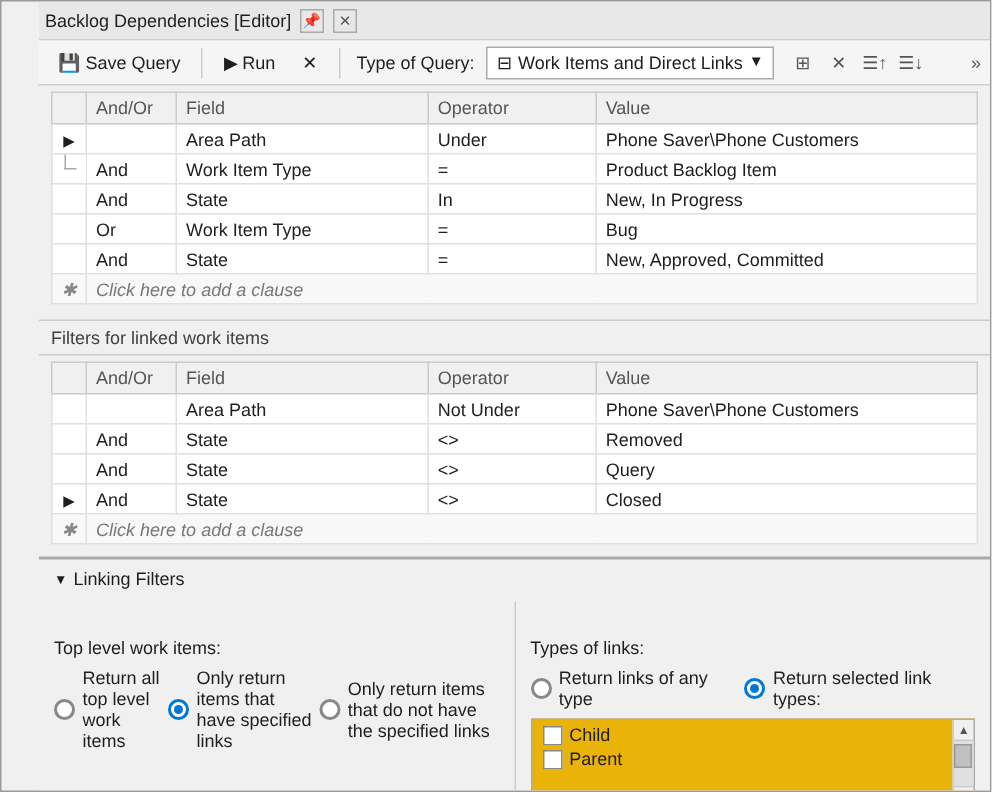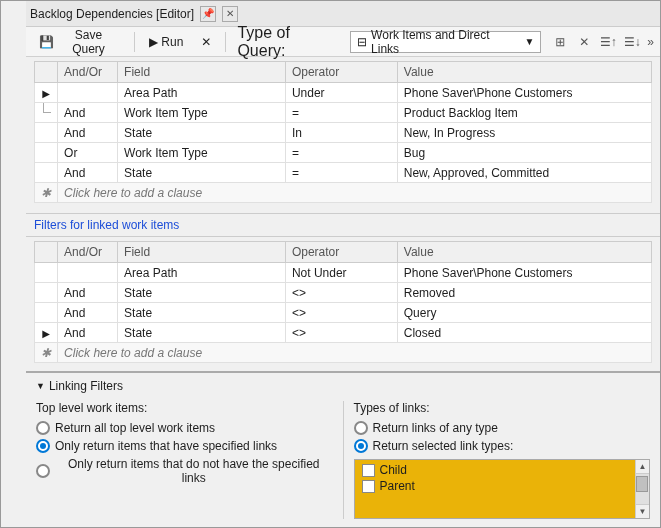--- a/index.html
+++ b/index.html
@@ -47,21 +47,21 @@
     .toolbar-btn {
       display: flex; align-items: center; gap: 3px;
       padding: 2px 6px;
       background: transparent;
       border: 1px solid transparent;
       cursor: pointer;
       font-size: 12px;
       color: #1e1e1e;
     }
     .toolbar-sep { width: 1px; height: 20px; background: #ccc; margin: 0 3px; }
-    .toolbar-label { font-size: 16px; color: #1e1e1e; padding: 0 4px; }
+    .toolbar-label { font-size: 12px; color: #1e1e1e; padding: 0 4px; }
     .query-type-select {
       display: flex; align-items: center; gap: 4px;
       border: 1px solid #aaa;
       background: white;
       padding: 2px 6px;
       font-size: 12px;
       cursor: pointer;
       min-width: 180px;
       height: 22px;
     }
@@ -114,21 +114,21 @@
     }
     .and-or-col { width: 60px; }
     .field-col { min-width: 120px; }
     .operator-col { min-width: 80px; }
     .value-col { min-width: 180px; }
     
     .section-header {
       background: #f0f0f0;
       padding: 4px 8px;
       font-size: 12px;
-      color: #1d4ed8;
+      color: #404040;
       border-top: 1px solid #ccc;
       border-bottom: 1px solid #ccc;
       margin-top: 6px;
     }
     
     .click-add-row td {
       background: #f8f8f8;
       color: #777;
       font-style: italic;
     }
@@ -162,23 +162,24 @@
     
     .right-filters {
       flex: 1;
       padding-left: 10px;
       border-left: 1px solid #ccc;
     }
     
     .filter-group-label {
       font-size: 12px;
       margin-bottom: 6px;
-    }
-    
-    .radio-group { display: flex; flex-direction: column; gap: 4px; text-align: center; }
+      margin-top: 24px;
+    }
+    
+    .radio-group { display: flex; gap: 4px; }
     .radio-item { display: flex; align-items: center; gap: 5px; font-size: 12px; }
     .radio-btn {
       width: 14px; height: 14px;
       border-radius: 50%;
       border: 2px solid #888;
       display: flex; align-items: center; justify-content: center;
       background: white;
       cursor: pointer;
       flex-shrink: 0;
     }

